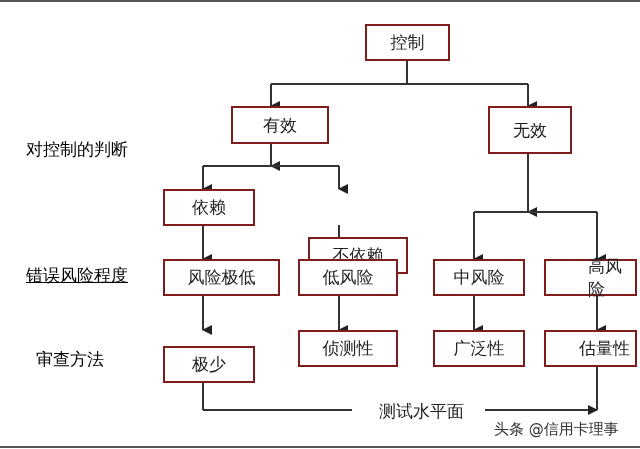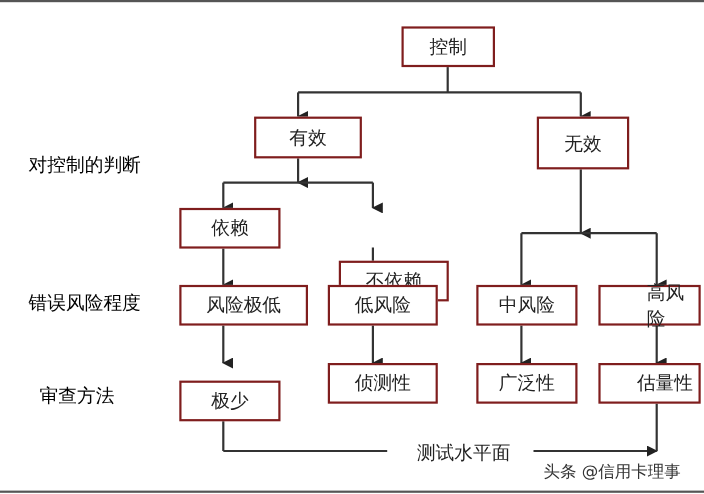--- a/index.html
+++ b/index.html
@@ -72,18 +72,18 @@
 <div class="box" style="left:298px;top:259px;width:100px;height:37px;">低风险</div>
 <div class="box" style="left:433px;top:259px;width:92px;height:37px;">中风险</div>
 <div class="box" style="left:544px;top:259px;width:93px;height:37px;padding-left:42px;">高风险</div>
 
 <div class="box" style="left:163px;top:346px;width:92px;height:37px;">极少</div>
 <div class="box" style="left:298px;top:330px;width:100px;height:37px;">侦测性</div>
 <div class="box" style="left:433px;top:330px;width:92px;height:37px;">广泛性</div>
 <div class="box" style="left:544px;top:330px;width:93px;height:37px;padding-left:28px;">估量性</div>
 
 <div class="label" style="left:26px;top:138px;">对控制的判断</div>
-<div class="label" style="left:26px;top:264px;">错误风险程度</div>
+<div class="label" style="left:26px;top:264px;text-decoration:underline;">错误风险程度</div>
 <div class="label" style="left:36px;top:348px;">审查方法</div>
 
 <div class="mid-text" style="left:379px;top:400px;">测试水平面</div>
 
 <div class="watermark" style="left:494px;top:420px;">头条 @信用卡理事</div>
 
 </body></html>

